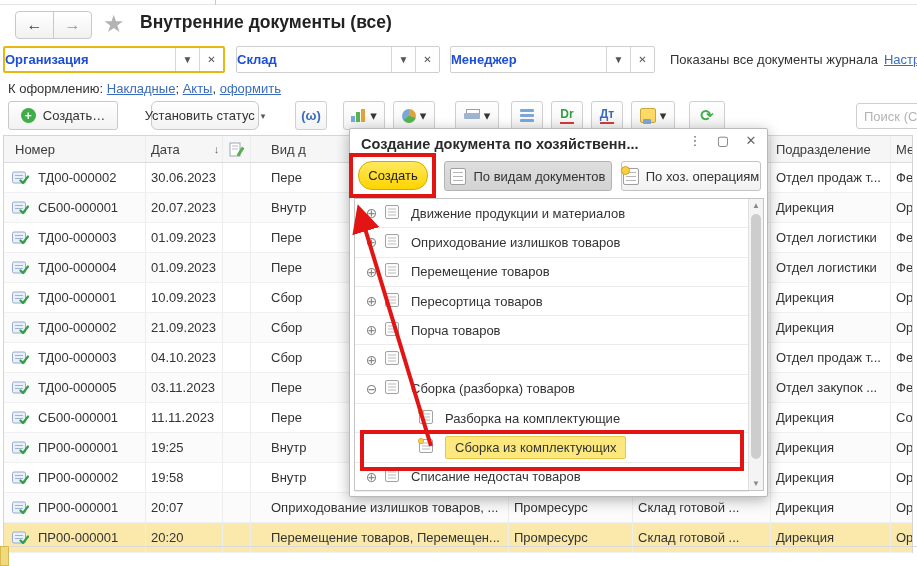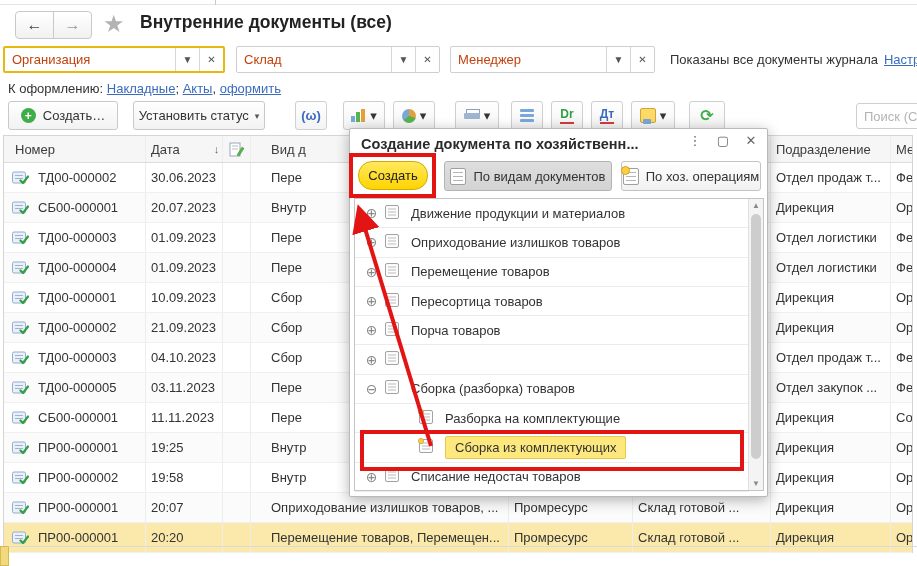--- a/index.html
+++ b/index.html
@@ -14,21 +14,21 @@
   .navgroup{left:15px;top:11px;display:flex;border:1px solid #c9c9c9;border-radius:4px;overflow:hidden;background:linear-gradient(#fff,#f1f1f1);}
   .navbtn{width:37px;height:26px;display:flex;align-items:center;justify-content:center;font-size:16px;}
   .navbtn.back{border-right:1px solid #c9c9c9;color:#444;}
   .navbtn.fwd{color:#999;}
   .star{left:103px;top:10px;font-size:24px;color:#b3b3b3;}
   .page-title{left:140px;top:12px;font-size:17.5px;font-weight:bold;color:#222;white-space:nowrap;}
 
   
   .filter{top:46px;height:27px;background:#fff;display:flex;align-items:stretch;border:1px solid #cfcfcf;border-radius:2px;box-sizing:border-box;}
   .filter.active{border:2px solid #e7b80e;}
-  .filter .ph{flex:1;display:flex;align-items:center;padding-left:7px;color:#c2410c;white-space:nowrap;overflow:hidden;}
+  .filter .ph{flex:1;display:flex;align-items:center;color:#1d4ed8;white-space:nowrap;overflow:hidden;font-weight:bold;}
   .filter .cell{width:23px;display:flex;align-items:center;justify-content:center;border-left:1px solid #d6d6d6;color:#555;font-size:10px;}
   .journal-note{left:670px;top:52px;white-space:nowrap;width:247px;overflow:hidden;}
   .journal-note a{color:#3a6bbf;text-decoration:underline;margin-left:6px;}
 
   
   .reg-row{left:8px;top:81px;white-space:nowrap;}
   .reg-row a{color:#3a6bbf;text-decoration:underline;}
 
   
   .tbtn{top:101px;height:29px;box-sizing:border-box;border:1px solid #c9c9c9;border-radius:3px;
@@ -155,21 +155,21 @@
   <span>К оформлению:</span>
   <a href="#">Накладные</a><span>;</span>
   <a href="#">Акты</a><span>,</span>
   <a href="#">оформить</a>
 </div>
 
 <div class="abs tbtn" style="left:8px;width:110px;">
   <span class="plus-ic">+</span>
   <span>Создать…</span>
 </div>
-<div class="abs tbtn" style="left:133px;width:132px;">
+<div class="abs tbtn" style="left:151px;width:108px;border-radius:6px;">
   <span>Установить статус</span>
   <span class="caret">▾</span>
 </div>
 <div class="abs ibtn" style="left:295px;width:32px;">
   <span class="glyph-blue">(ω)</span>
 </div>
 <div class="abs ibtn" style="left:343px;width:42px;">
   <span class="bar-ic">
       <i></i>
       <i></i>

